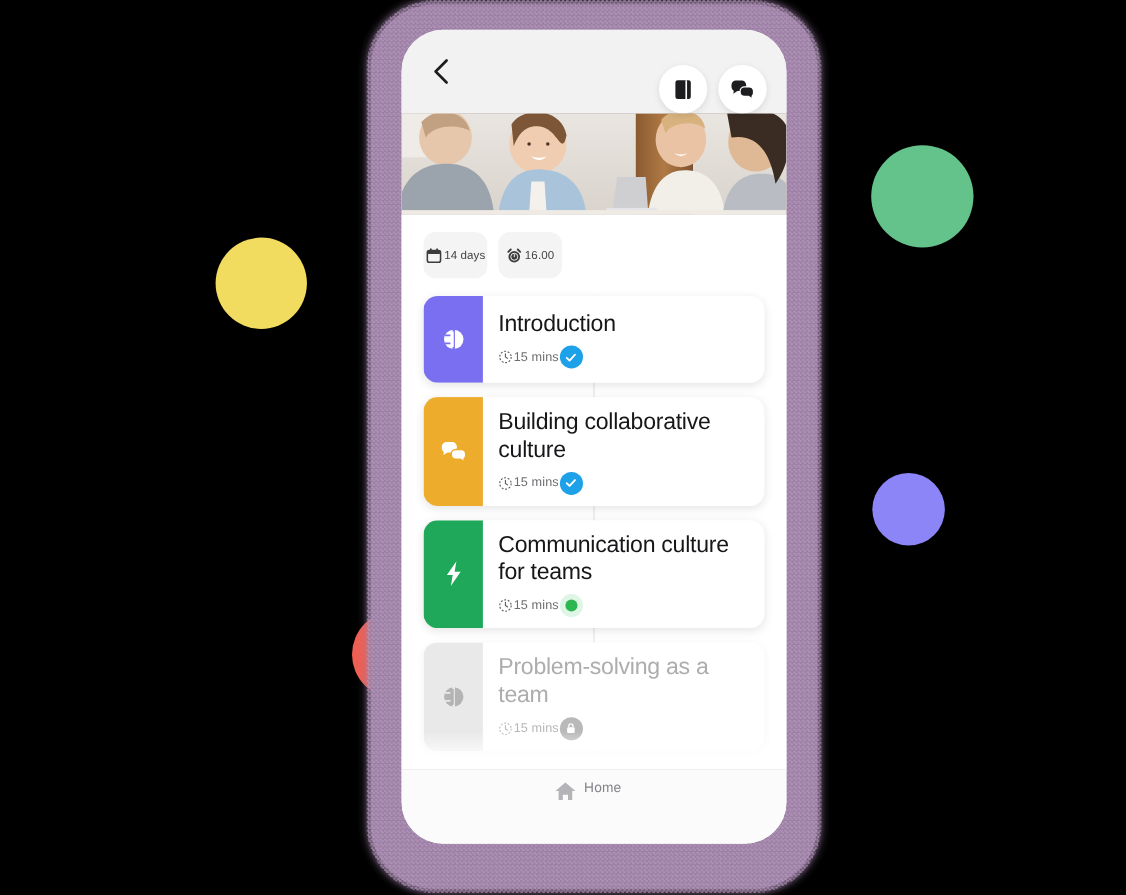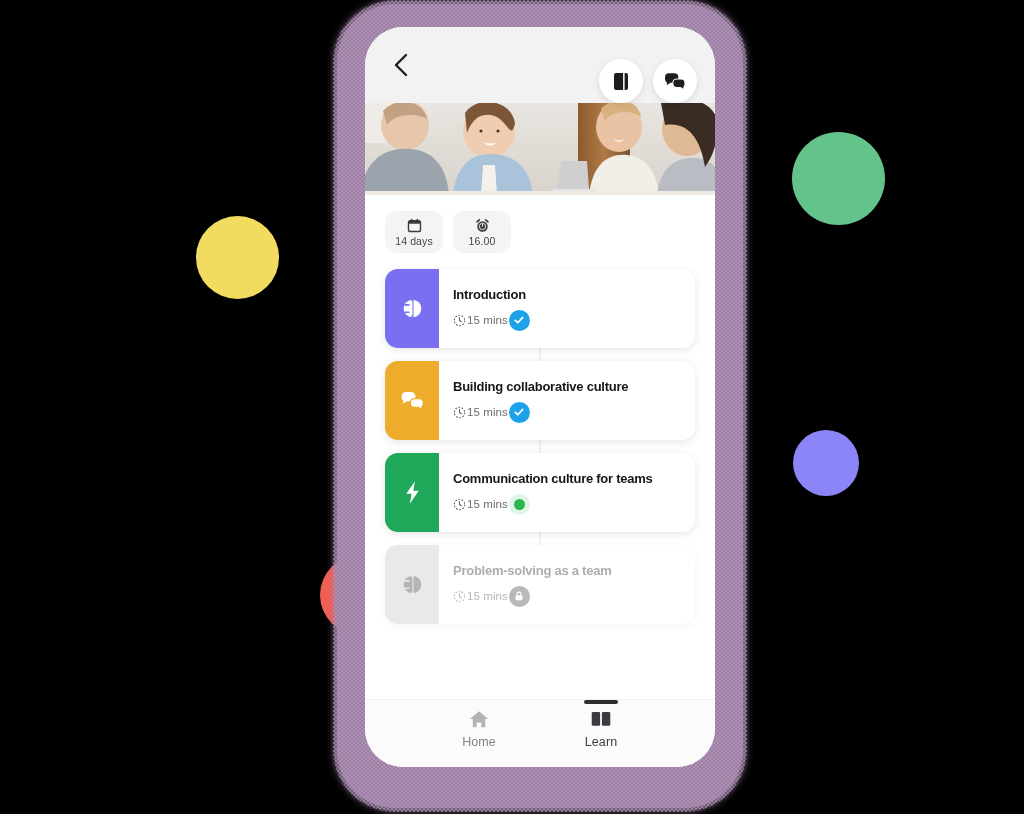--- a/index.html
+++ b/index.html
@@ -122,21 +122,21 @@
     display: flex;
     gap: 10px;
     margin-bottom: 16px;
   }
   .chip {
     background: #f4f4f4;
     border-radius: 11px;
     width: 58px;
     height: 42px;
     display: flex;
-    flex-direction: column;
+    flex-direction: row;
     align-items: center;
     justify-content: center;
     gap: 2px;
   }
   .chip-label {
     font-size: 10.5px;
     color: #444446;
     letter-spacing: 0.1px;
   }
 
@@ -186,22 +186,22 @@
     justify-content: center;
   }
   .lesson-body {
     flex: 1 1 auto;
     padding: 11px 12px 10px 14px;
     display: flex;
     flex-direction: column;
     justify-content: center;
   }
   .lesson-title {
-    font-size: 13px;
-    font-weight: bold;
+    font-size: 21px;
+    font-weight: normal;
     color: #17171a;
     line-height: 1.18;
     letter-spacing: -0.25px;
     margin-bottom: 7px;
   }
   .lesson-card.locked .lesson-title { color: #adadad; }
 
   .lesson-meta {
     display: flex;
     align-items: center;
@@ -242,22 +242,22 @@
     display: flex;
     justify-content: center;
     gap: 48px;
     padding-top: 9px;
     box-sizing: border-box;
     position: relative;
   }
   .nav-item {
     width: 74px;
     display: flex;
-    flex-direction: column;
-    align-items: center;
+    flex-direction: row;
+    align-items: flex-start;
     gap: 6px;
     cursor: pointer;
     position: relative;
   }
   .nav-label {
     font-size: 12.5px;
     color: #83838a;
     letter-spacing: 0.1px;
   }
   .nav-item.active .nav-label { color: #3b3b40; }
@@ -487,24 +487,16 @@
       <div class="fade-bottom"></div>
     </div>
 
     <div class="bottom-nav">
       <div class="nav-item">
         <svg width="22" height="20" viewBox="0 0 24 22">
           <path d="M12 2.6 L22 11 h-3.2 v9.2 h-4.2 v-5.4 h-5.2 v5.4 H5.2 V11 H2 Z" fill="#b3b3b8"></path>
         </svg>
         <span class="nav-label">Home</span>
       </div>
-      <div class="nav-item active">
-        <div class="nav-indicator"></div>
-        <svg width="22" height="20" viewBox="0 0 24 22">
-          <rect x="1.8" y="3.2" width="9.2" height="15.2" rx="1.3" fill="#3b3b40"></rect>
-          <rect x="13" y="3.2" width="9.2" height="15.2" rx="1.3" fill="#3b3b40"></rect>
-        </svg>
-        <span class="nav-label">Learn</span>
-      </div>
     </div>
 
   </div>
 </div>
 
 </body></html>

